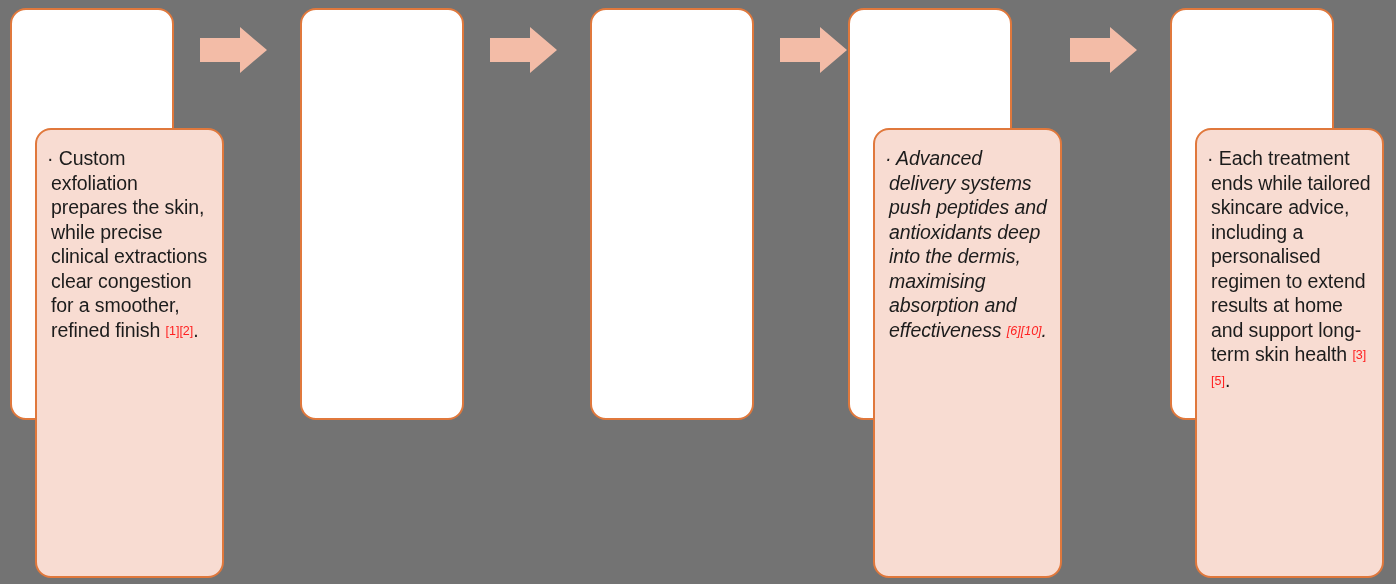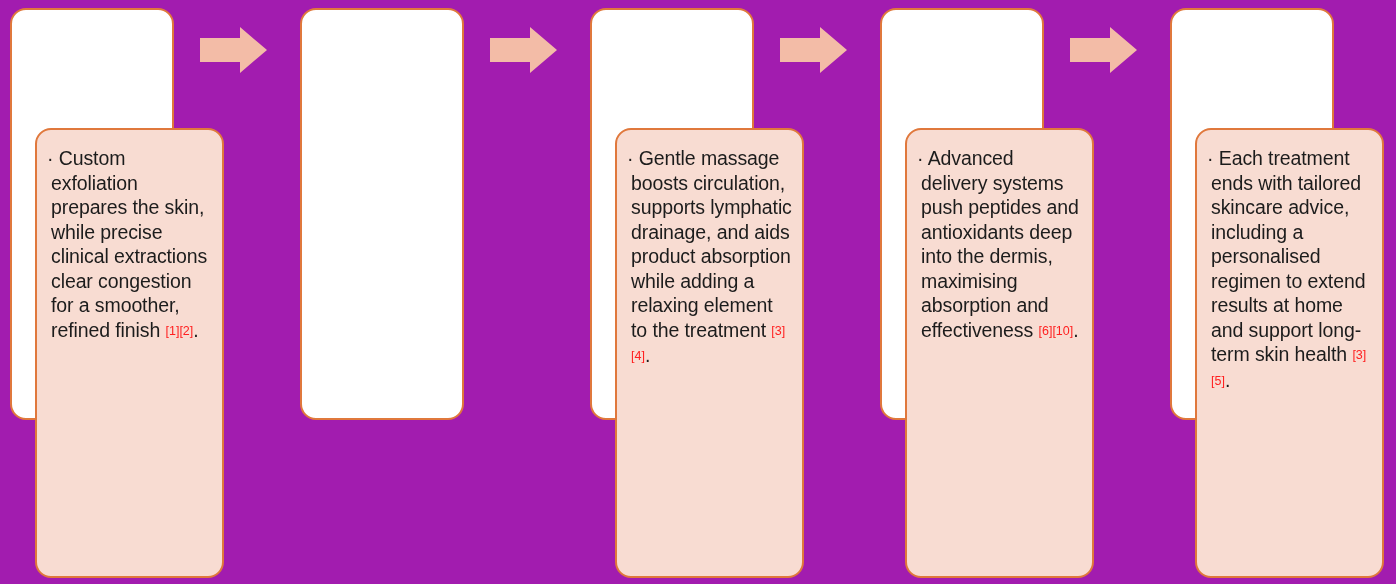--- a/index.html
+++ b/index.html
@@ -8,21 +8,21 @@
     padding: 0;
     background: #ffffff;
   }
   body {
     font-family: "Liberation Sans", sans-serif;
   }
   #stage {
     position: relative;
     width: 1396px;
     height: 584px;
-    background: #a21caf;
+    background: #737373;
     overflow: hidden;
   }
   .step {
     position: absolute;
     top: 0;
     width: 256px;
     height: 584px;
   }
   
   .card-back {
@@ -95,34 +95,31 @@
       <div class="card-back"></div>
       <div class="card-front">
         <div class="card-text"><span class="bullet">·</span> <span>Custom exfoliation prepares the skin, while precise clinical extractions clear congestion for a smoother, refined finish</span> <span class="cite">[1][2]</span><span class="period">.</span></div>
       </div>
     </div>
     <div class="step" style="left: 290px;">
       <div class="card-back"></div>
     </div>
     <div class="step" style="left: 580px;">
       <div class="card-back"></div>
-      <div class="card-front">
-        <div class="card-text"><span class="bullet">·</span> <span>Gentle massage boosts circulation, supports lymphatic drainage, and aids product absorption while adding a relaxing element to the treatment</span> <span class="cite">[3][4]</span><span class="period">.</span></div>
-      </div>
     </div>
-    <div class="step" style="left: 870px;">
+    <div class="step" style="left: 838px; font-style: italic;">
       <div class="card-back"></div>
       <div class="card-front">
         <div class="card-text"><span class="bullet">·</span> <span>Advanced delivery systems push peptides and antioxidants deep into the dermis, maximising absorption and effectiveness</span> <span class="cite">[6][10]</span><span class="period">.</span></div>
       </div>
     </div>
     <div class="step" style="left: 1160px;">
       <div class="card-back"></div>
       <div class="card-front">
-        <div class="card-text"><span class="bullet">·</span> <span>Each treatment ends with tailored skincare advice, including a personalised regimen to extend results at home and support long-term skin health</span> <span class="cite">[3][5]</span><span class="period">.</span></div>
+        <div class="card-text"><span class="bullet">·</span> <span>Each treatment ends while tailored skincare advice, including a personalised regimen to extend results at home and support long-term skin health</span> <span class="cite">[3][5]</span><span class="period">.</span></div>
       </div>
     </div>
     <div class="arrow" style="left: 200px; top: 26px;">
       <svg viewBox="0 0 68 48" xmlns="http://www.w3.org/2000/svg">
         <polygon points="0,12 40,12 40,1 67,24 40,47 40,36 0,36" fill="#F3BCA7"></polygon>
       </svg>
     </div>
     <div class="arrow" style="left: 490px; top: 26px;">
       <svg viewBox="0 0 68 48" xmlns="http://www.w3.org/2000/svg">
         <polygon points="0,12 40,12 40,1 67,24 40,47 40,36 0,36" fill="#F3BCA7"></polygon>

